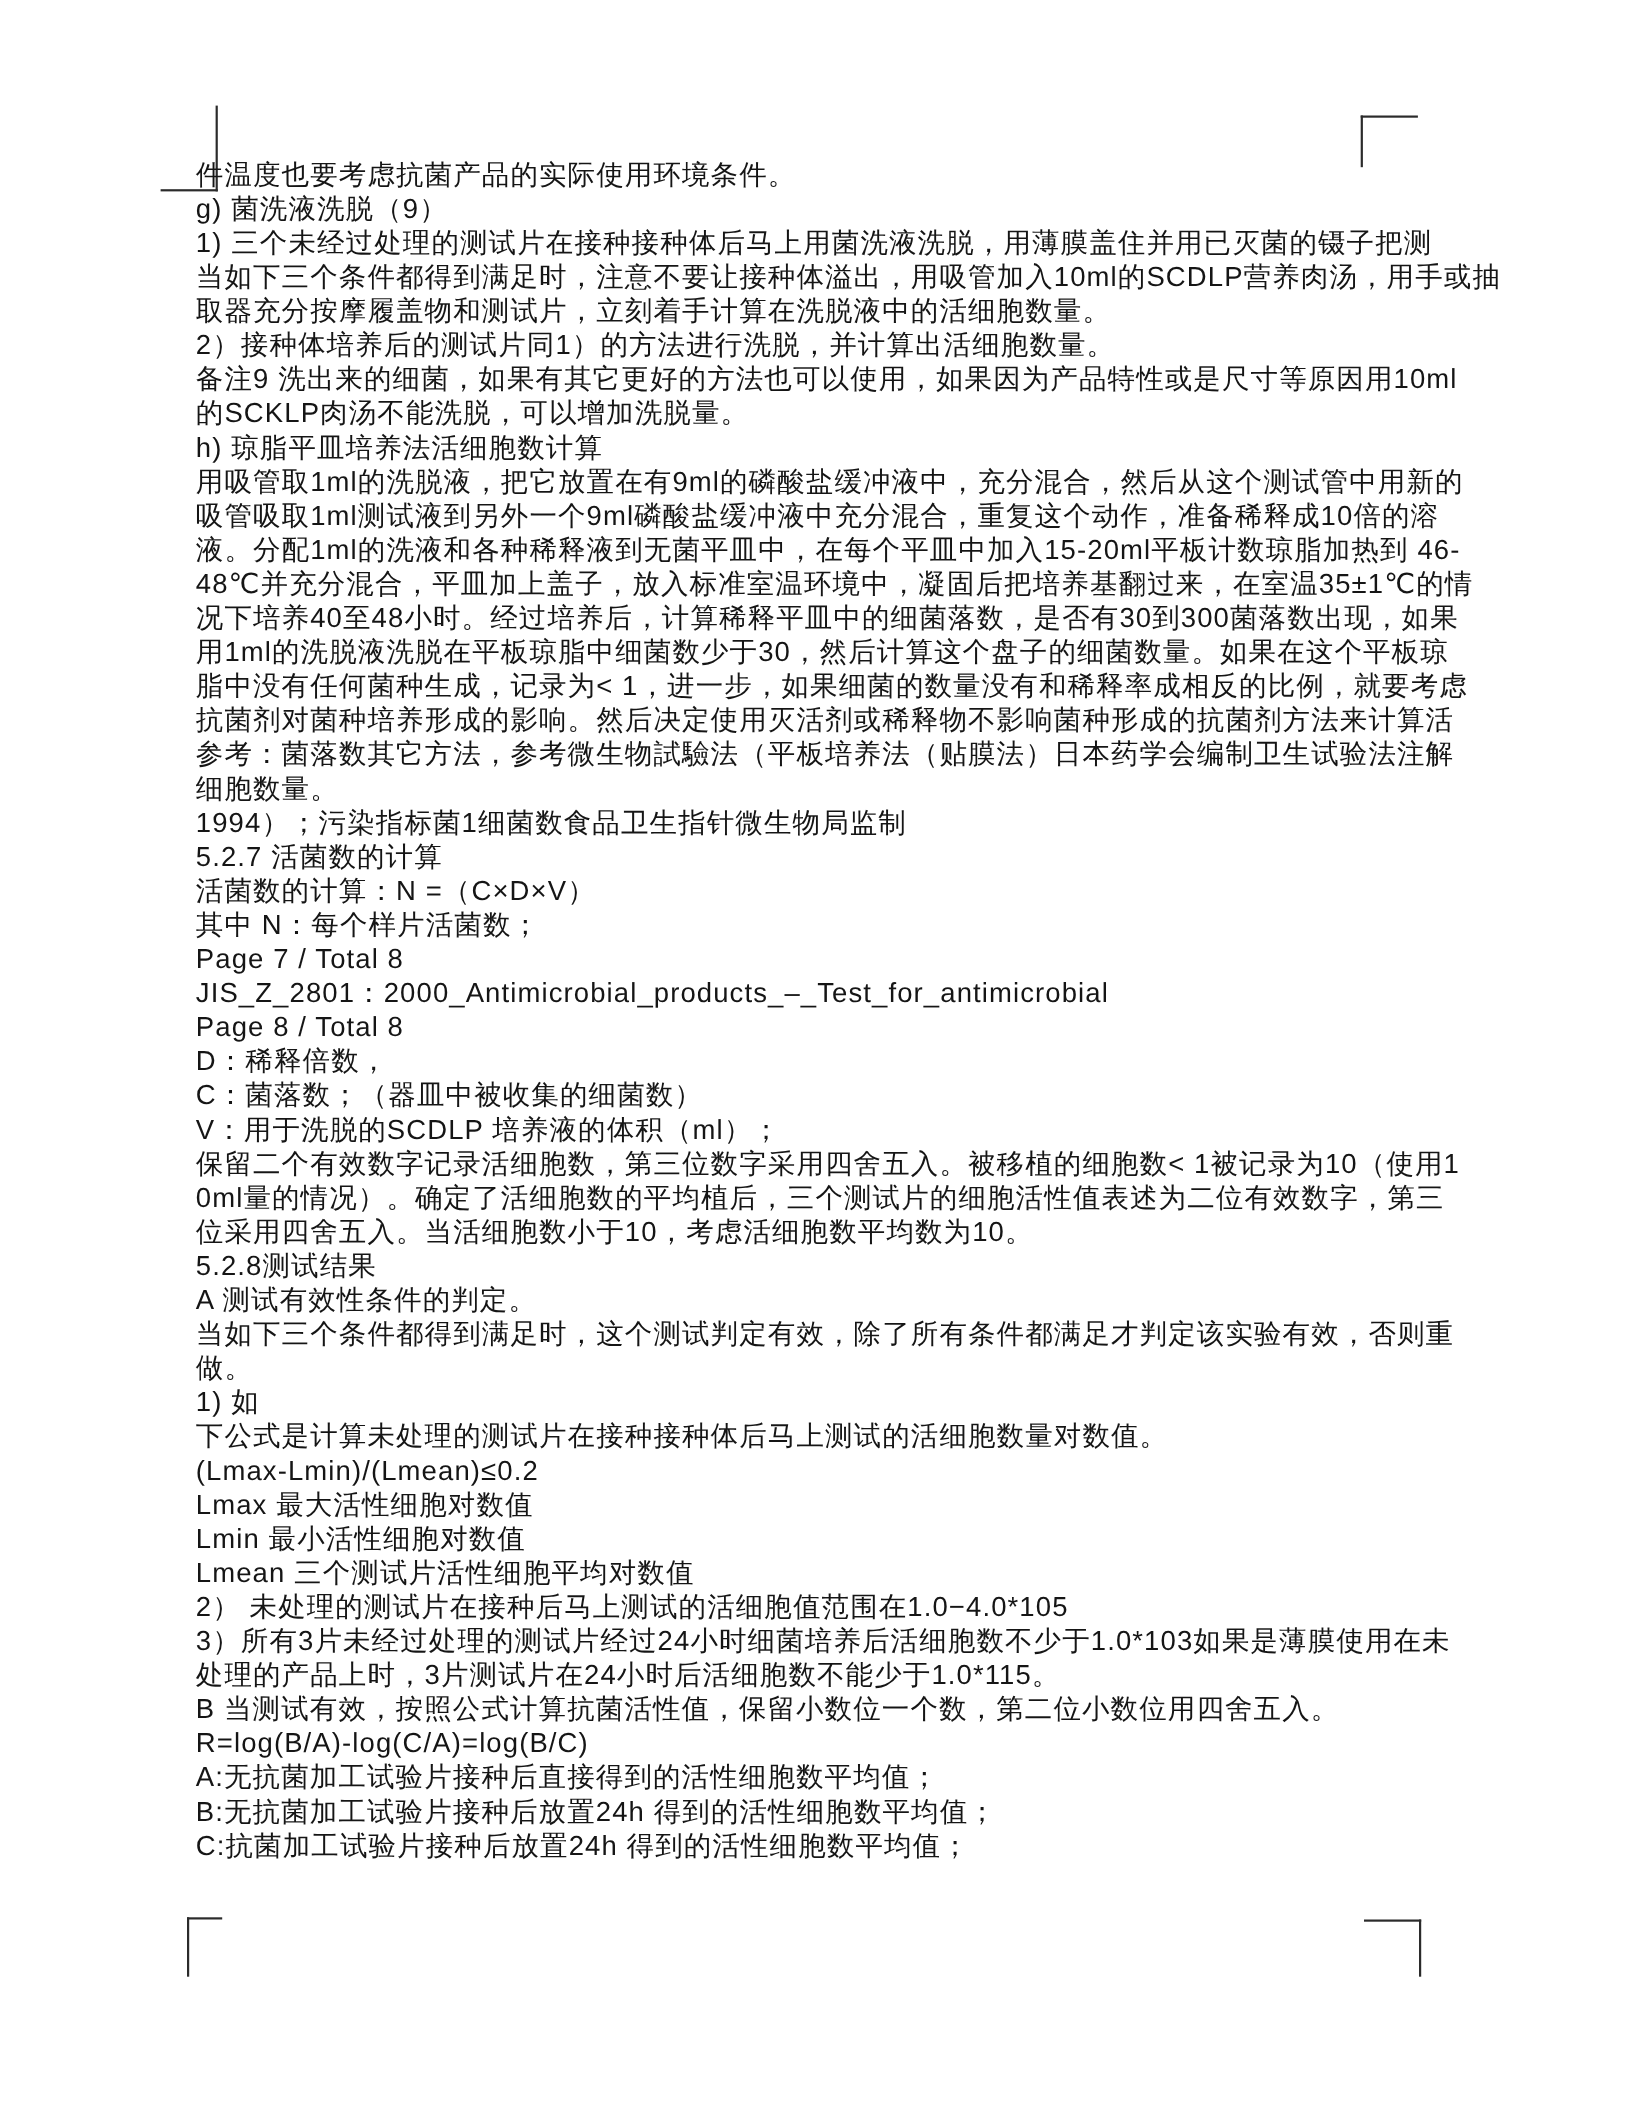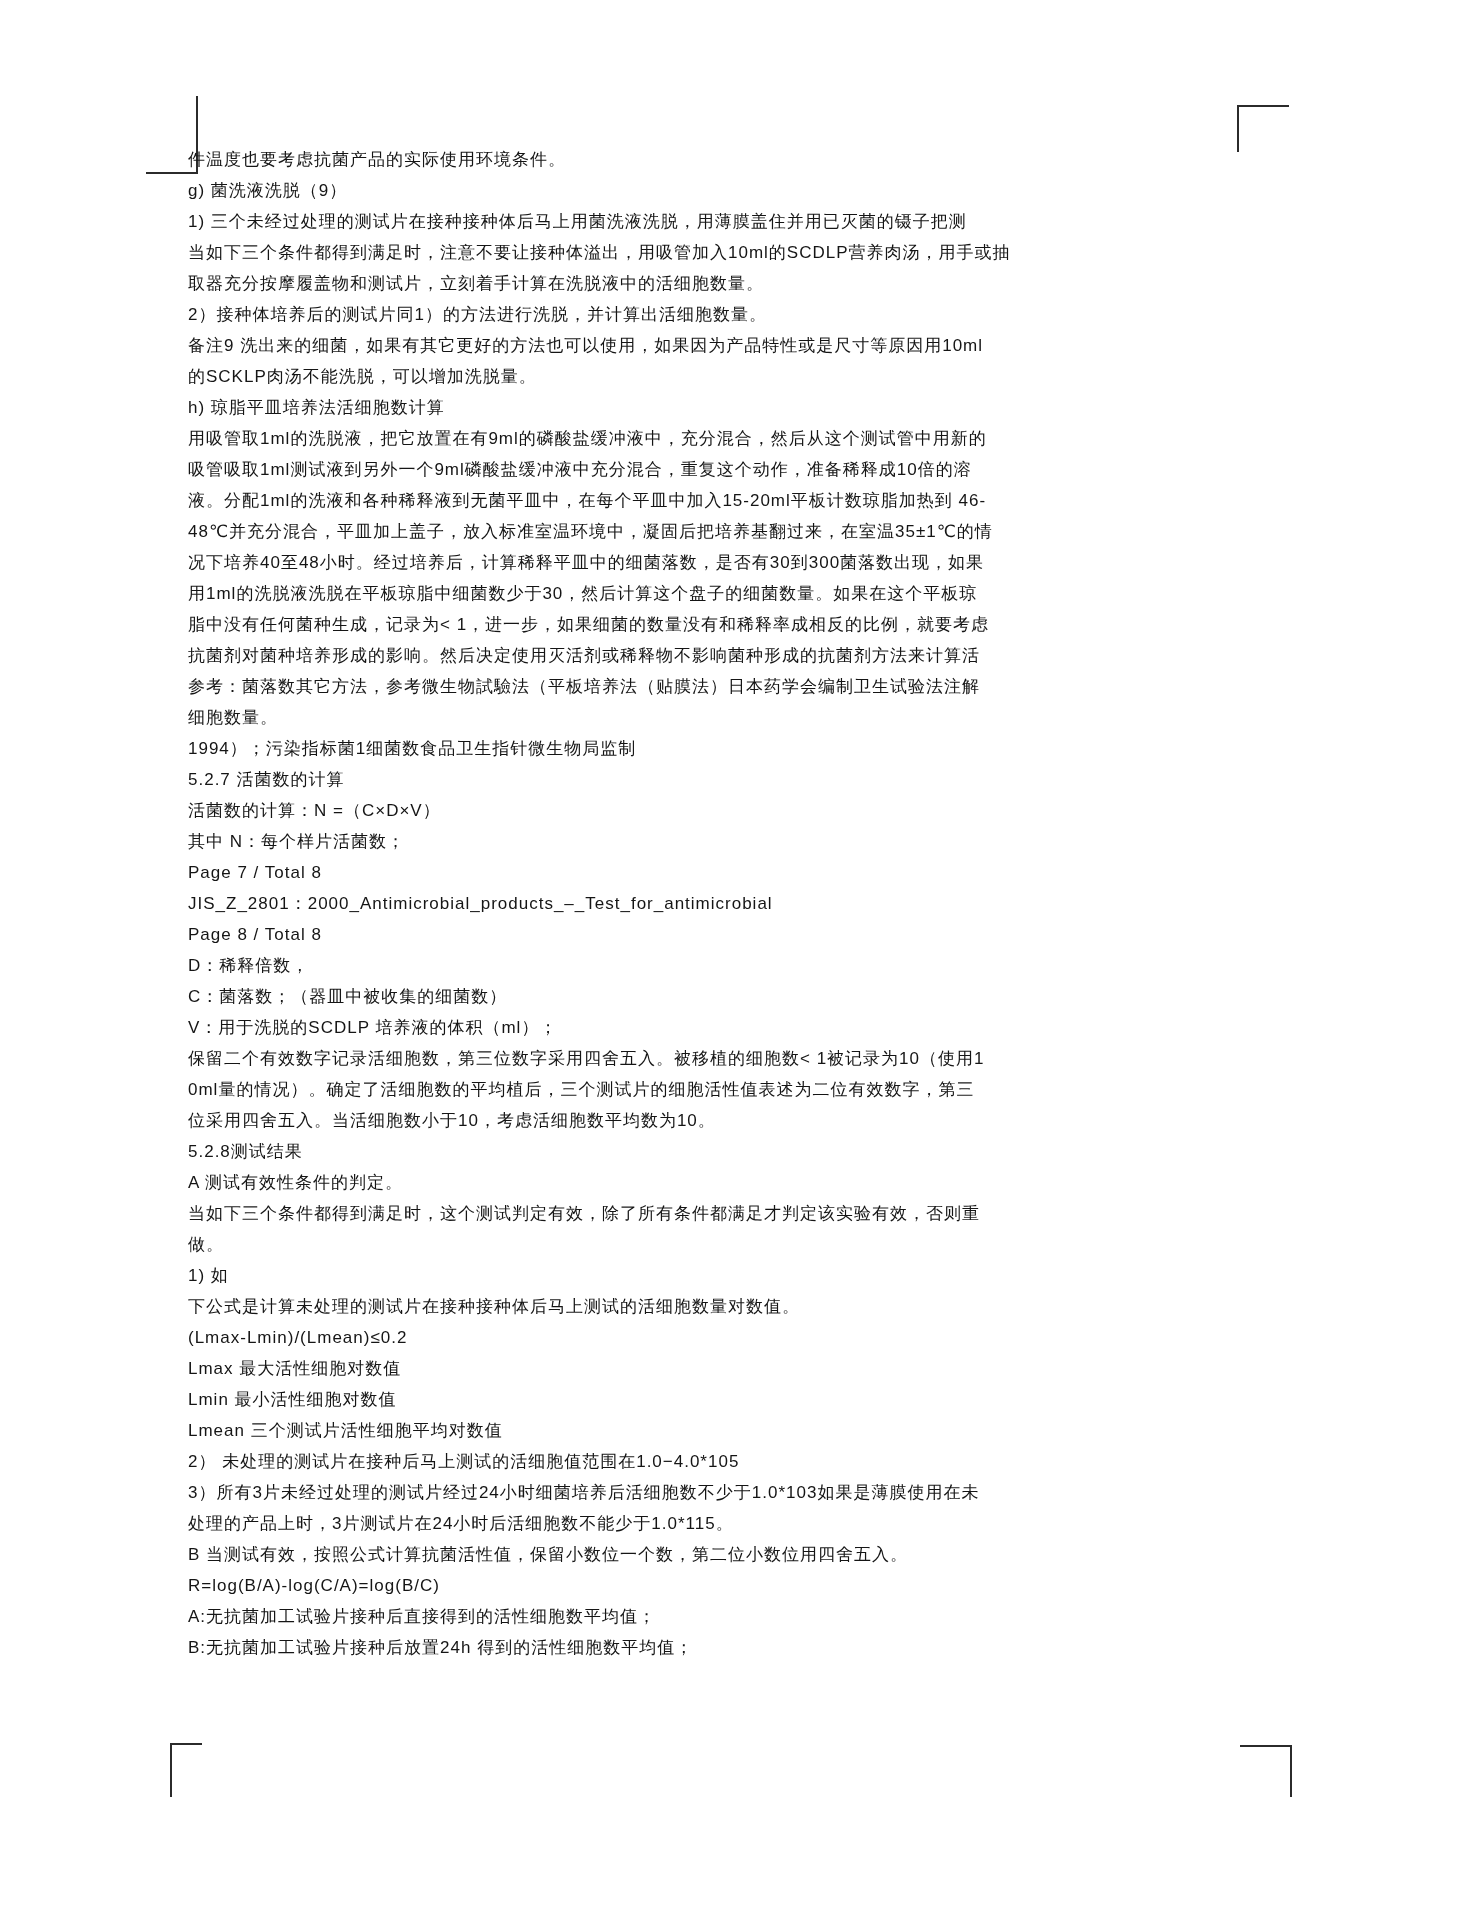--- a/index.html
+++ b/index.html
@@ -9,25 +9,25 @@
   }
   body {
     position: relative;
     width: 1483px;
     height: 1920px;
     font-family: "Liberation Sans", "DejaVu Sans", sans-serif;
     overflow: hidden;
   }
   .text-block {
     position: absolute;
-    left: 188px;
+    left: 178px;
     top: 144px;
     width: 1245px;
     color: #151515;
-    font-size: 17px;
+    font-size: 25px;
     line-height: 31px;
     letter-spacing: 1px;
   }
   .line {
     white-space: nowrap;
     min-height: 31px;
   }
   .crop-mark {
     position: absolute;
     border-color: #2b2b2b;
@@ -108,13 +108,14 @@
     <div class="line">Lmax 最大活性细胞对数值</div>
     <div class="line">Lmin 最小活性细胞对数值</div>
     <div class="line">Lmean 三个测试片活性细胞平均对数值</div>
     <div class="line">2） 未处理的测试片在接种后马上测试的活细胞值范围在1.0−4.0*105</div>
     <div class="line">3）所有3片未经过处理的测试片经过24小时细菌培养后活细胞数不少于1.0*103如果是薄膜使用在未</div>
     <div class="line">处理的产品上时，3片测试片在24小时后活细胞数不能少于1.0*115。</div>
     <div class="line">B 当测试有效，按照公式计算抗菌活性值，保留小数位一个数，第二位小数位用四舍五入。</div>
     <div class="line">R=log(B/A)-log(C/A)=log(B/C)</div>
     <div class="line">A:无抗菌加工试验片接种后直接得到的活性细胞数平均值；</div>
     <div class="line">B:无抗菌加工试验片接种后放置24h 得到的活性细胞数平均值；</div>
+    <div class="line">C:抗菌加工试验片接种后放置24h 得到的活性细胞数平均值；</div>
   </div>
 
 </body></html>

